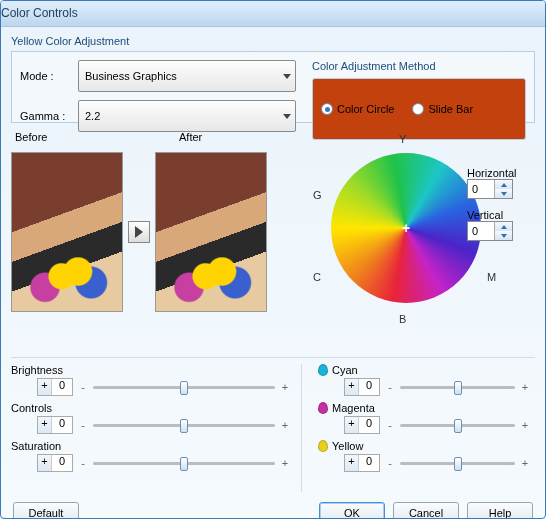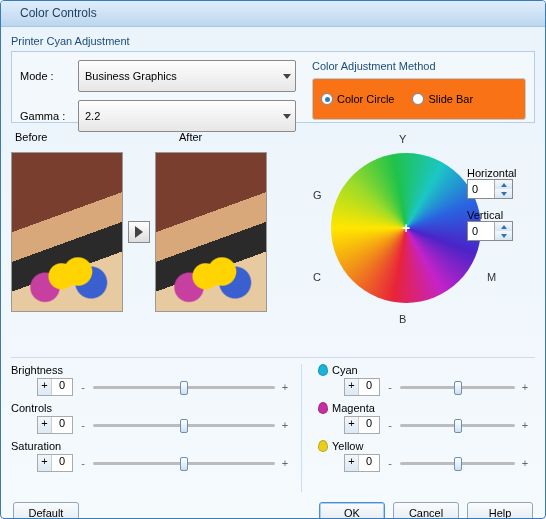--- a/index.html
+++ b/index.html
@@ -1,30 +1,30 @@
 <!DOCTYPE html>
 <html><head>
 <meta charset="utf-8">
 <style>
   * { box-sizing: border-box; font-family: "Segoe UI", Tahoma, sans-serif; font-size: 11px; }
   body { margin: 0; padding: 0; background: #fff; }
   .window { width: 546px; height: 519px; border: 1px solid #3a7ab8; background: linear-gradient(#eaf3fb, #f5fafd); border-radius: 4px; overflow: hidden; }
-  .titlebar { height: 26px; background: linear-gradient(#e0eefb, #bcd6ef); color: #1d3c5a; padding: 5px 19px; font-size: 12px; border-bottom: 1px solid #a9c4df; }
+  .titlebar { height: 26px; background: linear-gradient(#e0eefb, #bcd6ef); color: #1d3c5a; padding: 5px 0; font-size: 12px; border-bottom: 1px solid #a9c4df; }
   .content { padding: 8px 10px 10px 10px; }
   .group-title { color: #1c4d7a; font-size: 11px; margin-bottom: 4px; }
   .panel { border: 1px solid #b7cde1; background: #f3f8fc; border-radius: 0; padding: 8px; }
   .top-panel { height: 72px; display: flex; }
   .mode-section { width: 286px; padding-right: 10px; }
   .mode-row { display: flex; align-items: center; margin-bottom: 8px; }
   .mode-label { width: 58px; }
   .combo { flex: 1; height: 32px; background: linear-gradient(#fdfdfd,#e7e7e7); border: 1px solid #8a8a8a; border-radius: 2px; display:flex; align-items:center; justify-content:space-between; padding: 0 4px 0 6px; }
   .combo .tri { width:0;height:0;border-left:4px solid transparent;border-right:4px solid transparent;border-top:5px solid #444; }
   .method-section { flex: 1; border-left: 0; padding-left: 6px; }
   .method-title { color:#1c4d7a; margin-bottom: 6px; }
-  .method-box { border:1px solid #b7cde1; border-radius:3px; padding:14px 8px; background:#f97316; }
+  .method-box { border:1px solid #b7cde1; border-radius:3px; padding:24px 8px; background:#c2410c; }
   .radio-row { display:flex; gap:18px; }
   .radio { display:flex; align-items:center; gap:4px; }
   .radio .dot { width:12px;height:12px;border:1px solid #6f8aa6;border-radius:50%;background:#fff;display:flex;align-items:center;justify-content:center; }
   .radio .dot.checked::after{content:"";width:5px;height:5px;border-radius:50%;background:#3a7ab8;}
   .mid { display:flex; margin-top:8px; height: 224px; }
   .before-after { width: 290px; }
   .ba-labels { display:flex;gap:38px; }
   .ba-labels span:first-child { width: 130px; padding-left:4px; }
   .ba-imgs { display:flex; align-items:center; height:170px; margin-top:4px; }
   .photo { width:112px; height:160px; border:1px solid #999; background:
@@ -67,21 +67,21 @@
   .footer { display:flex; padding:0 2px; margin-top:10px; }
   .btn { height:22px; min-width:66px; padding:0 10px; background:linear-gradient(#fbfcfd,#e1eaf2); border:1px solid #8ea7bd; border-radius:3px; display:flex;align-items:center;justify-content:center; margin-left:8px; }
   .btn.default-look { border:1px solid #4b8ed6; box-shadow:0 0 0 1px #a8cef2 inset; }
 </style>
 </head>
 <body>
 
 <div class="window">
   <div class="titlebar">Color Controls</div>
   <div class="content">
-    <div class="group-title">Printer Cyan Adjustment</div>
+    <div class="group-title">Yellow Color Adjustment</div>
 
     <div class="top-panel panel" style="display:flex;">
       <div class="mode-section">
         <div class="mode-row">
           <span class="mode-label">Mode :</span>
           <div class="combo">
             <span>Business Graphics</span>
             <span class="tri"></span>
           </div>
         </div>

